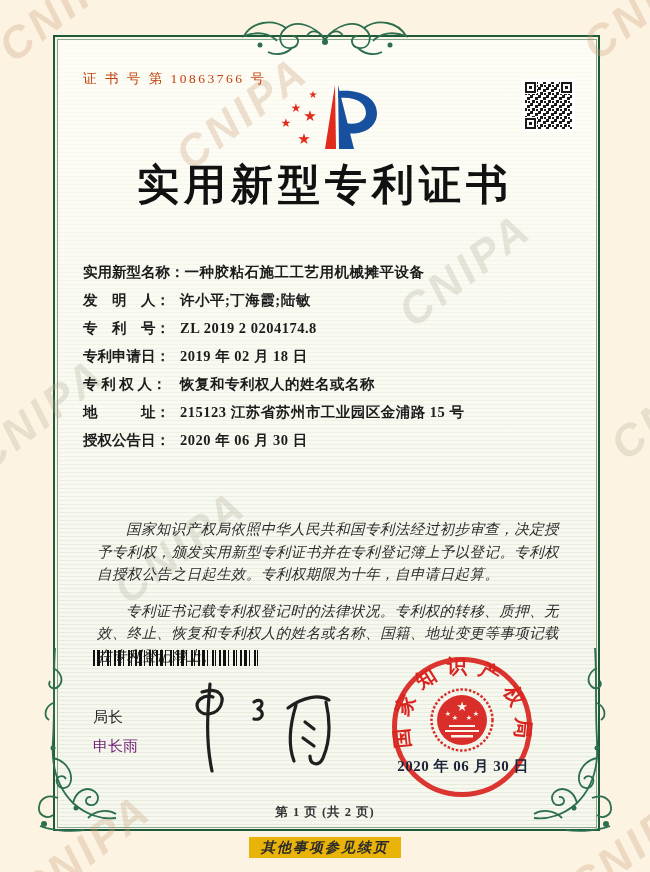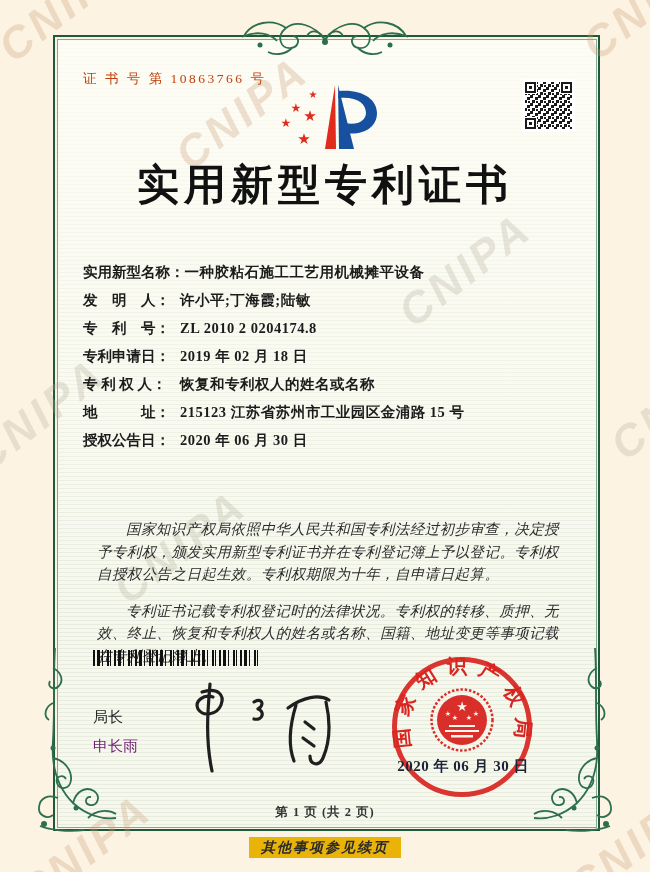--- a/index.html
+++ b/index.html
@@ -149,21 +149,21 @@
   <div class="title">实用新型专利证书</div>
 
   <div class="fields">
     <div class="frow">
       <span class="flabel">实用新型名称：</span><span class="fvalue">一种胶粘石施工工艺用机械摊平设备</span>
     </div>
     <div class="frow">
       <span class="flabel">发　明　人：</span><span class="fvalue">许小平;丁海霞;陆敏</span>
     </div>
     <div class="frow">
-      <span class="flabel">专　利　号：</span><span class="fvalue">ZL 2010 2 0204174.8</span>
+      <span class="flabel">专　利　号：</span><span class="fvalue">ZL 2019 2 0204174.8</span>
     </div>
     <div class="frow">
       <span class="flabel">专利申请日：</span><span class="fvalue">2019 年 02 月 18 日</span>
     </div>
     <div class="frow">
       <span class="flabel">专 利 权 人：</span><span class="fvalue">恢复和专利权人的姓名或名称</span>
     </div>
     <div class="frow">
       <span class="flabel">地　　　址：</span><span class="fvalue">215123 江苏省苏州市工业园区金浦路 15 号</span>
     </div>

